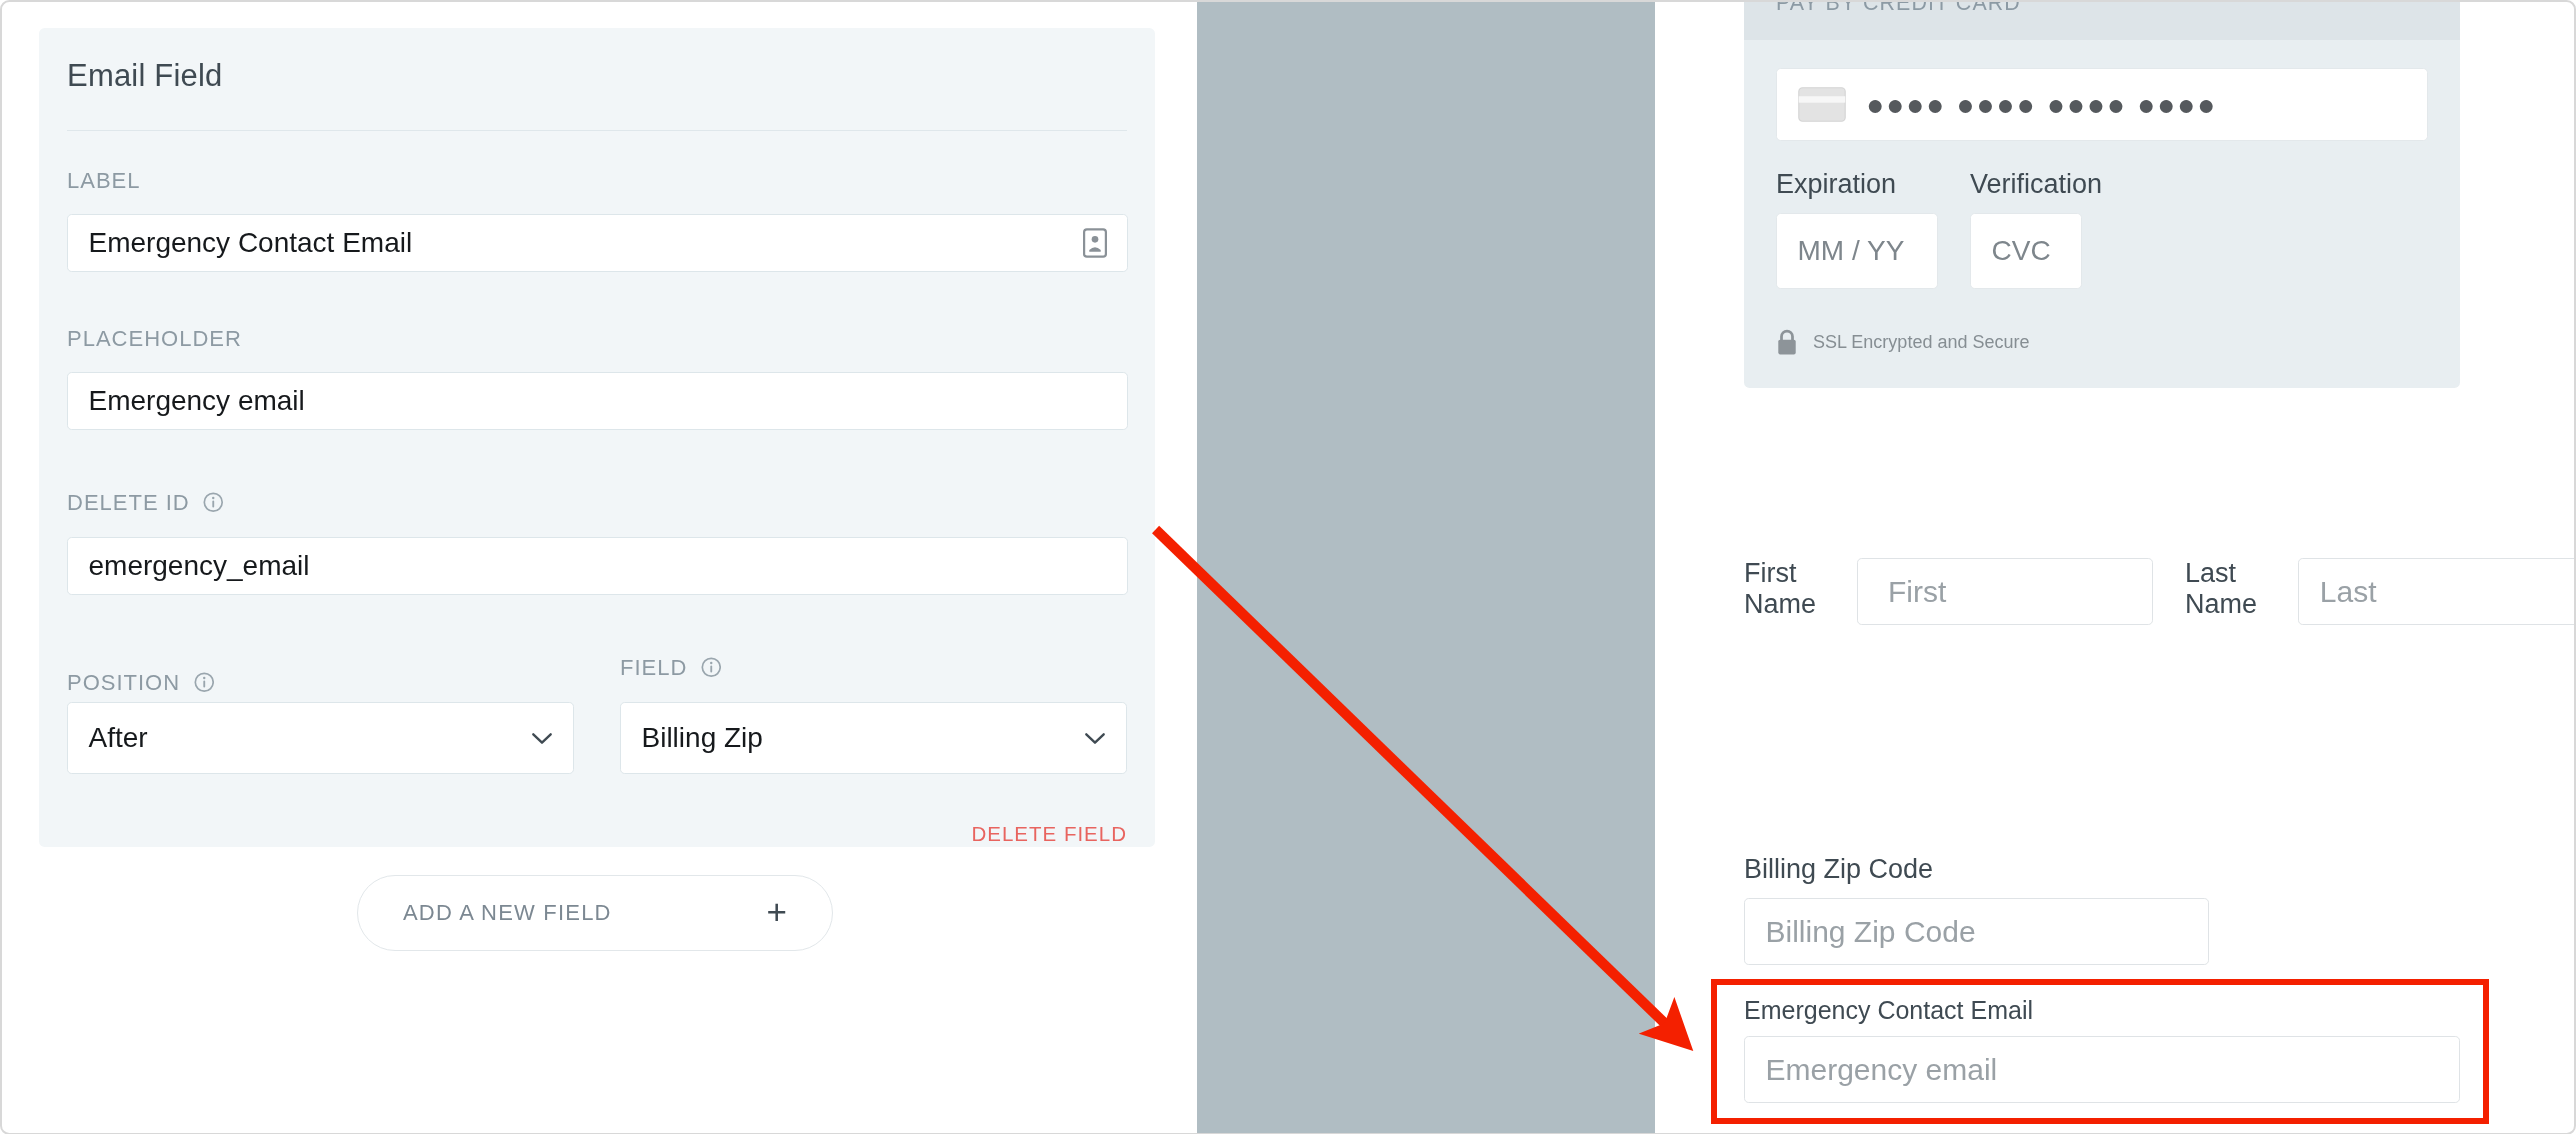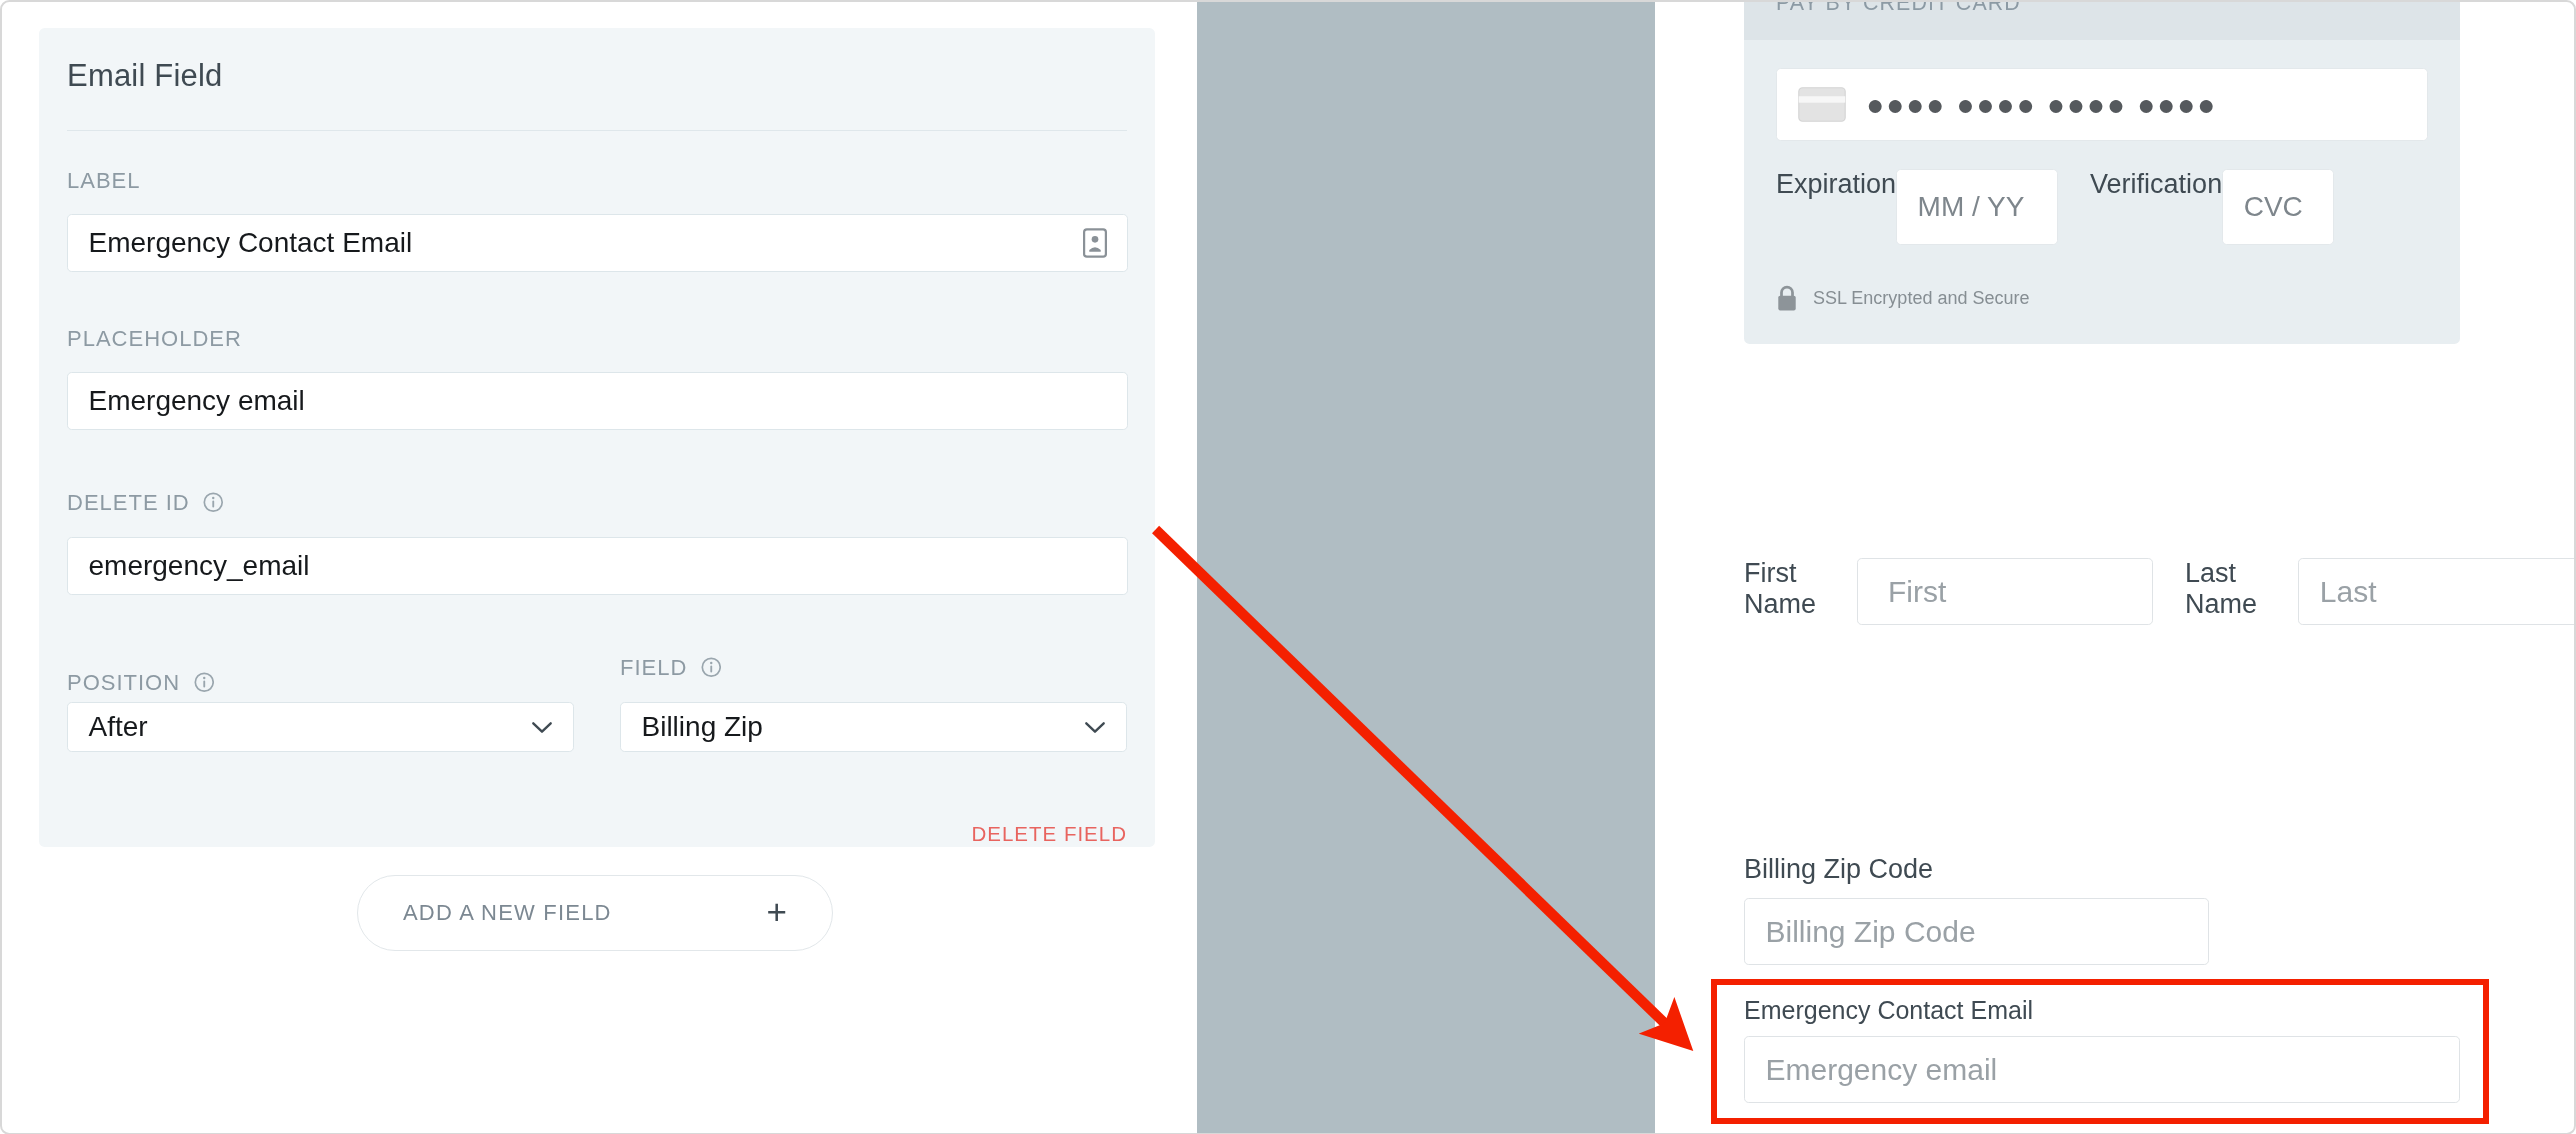--- a/index.html
+++ b/index.html
@@ -97,21 +97,21 @@
     background: #ffffff;
     border: 0.9px solid #dde6ea;
     border-radius: 4.7px;
     box-sizing: border-box;
     font-size: 28px;
     color: #16191c;
     padding: 0 20.5px;
     display: flex;
     align-items: center;
     justify-content: space-between;
-    height: 50px;
+    height: 72px;
   }
   .chev {
     width: 22px;
     height: 13px;
     flex: 0 0 auto;
   }
   .chev svg { display: block; }
 
   #delete-field {
     position: absolute;
@@ -229,21 +229,21 @@
     font-size: 30px;
     color: #55595d;
     letter-spacing: 1.9px;
   }
 
   #exp-cvc-row {
     display: flex;
     gap: 32px;
     margin-top: 28px;
   }
-  #exp-col, #cvc-col { display: flex; flex-direction: row; justify-content: space-between; }
+  #exp-col, #cvc-col { display: flex; flex-direction: column; justify-content: space-between; }
   #exp-input { height: 76px; width: 162px; }
   #cvc-input { height: 76px; width: 112px; }
 
   #ssl-row {
     display: flex;
     align-items: center;
     margin-top: 39px;
   }
   .lock-glyph { width: 22px; height: 28px; flex: 0 0 auto; margin-right: 15px; }
   .lock-glyph svg { display: block; }

